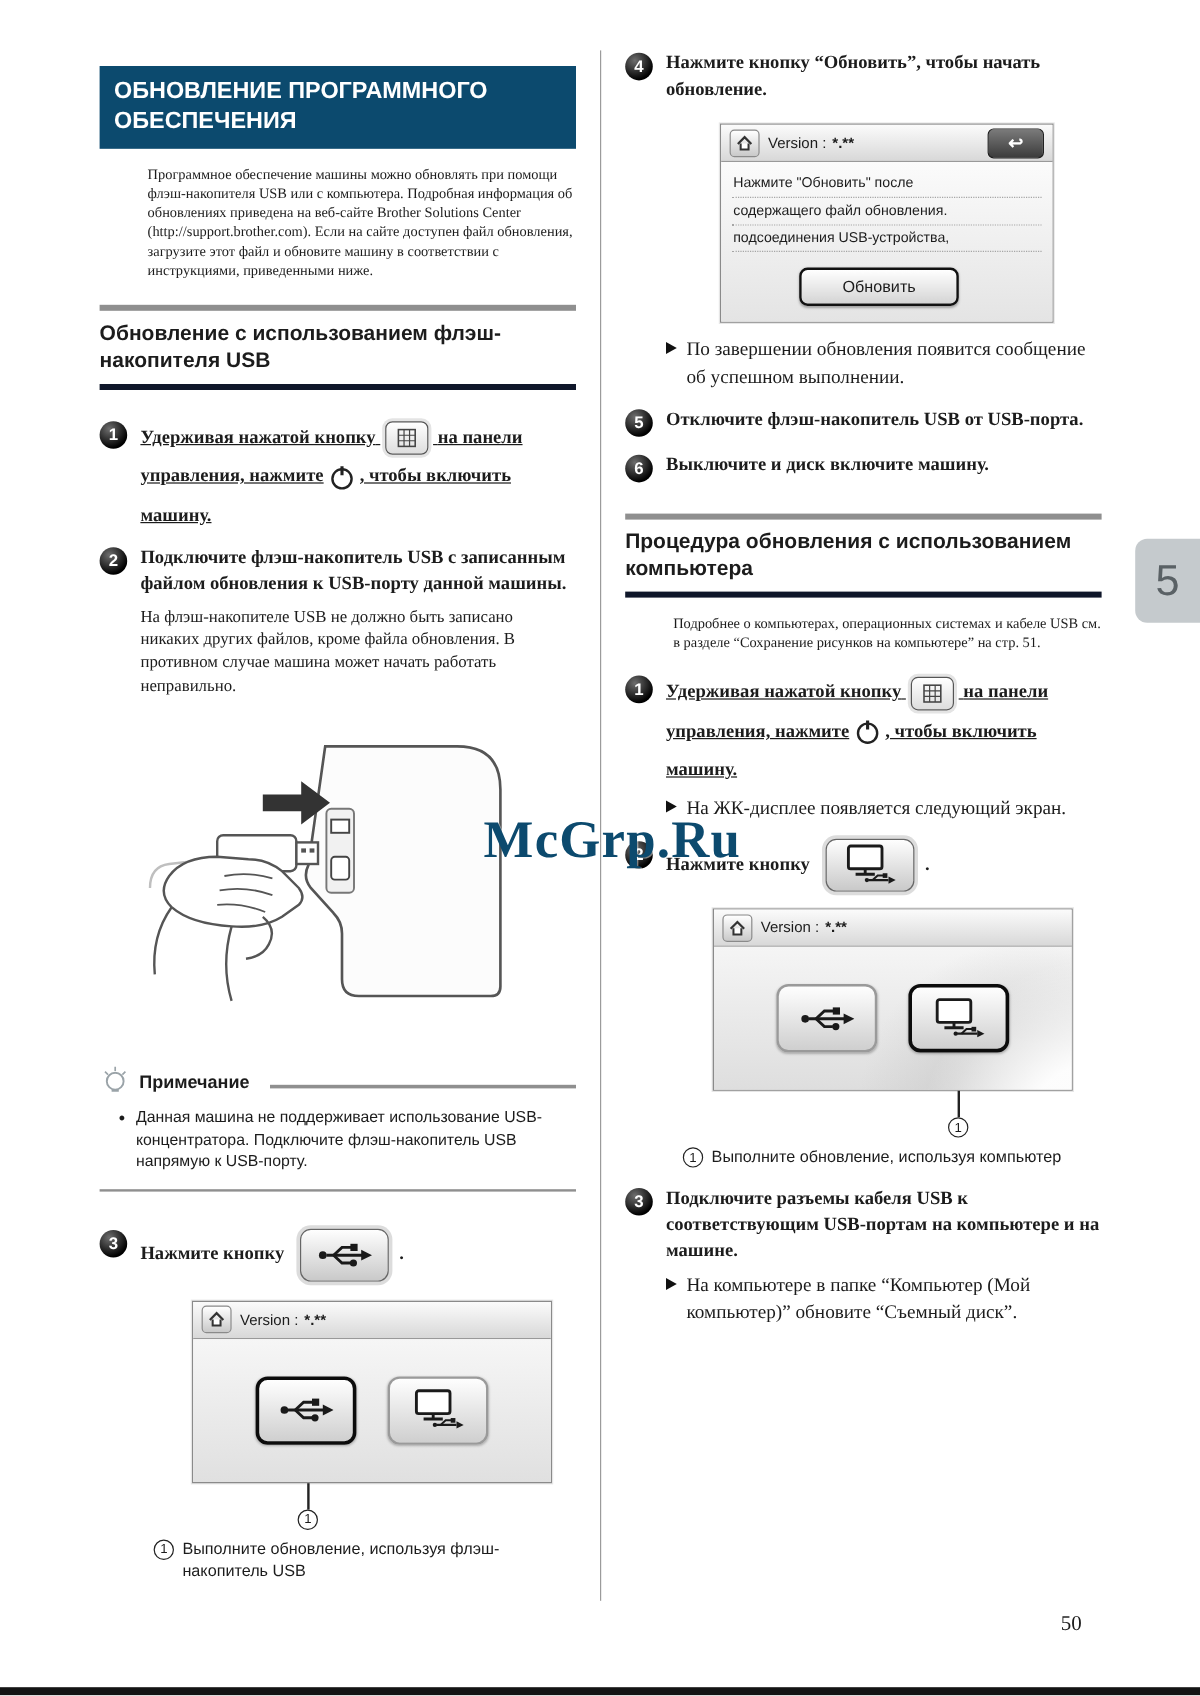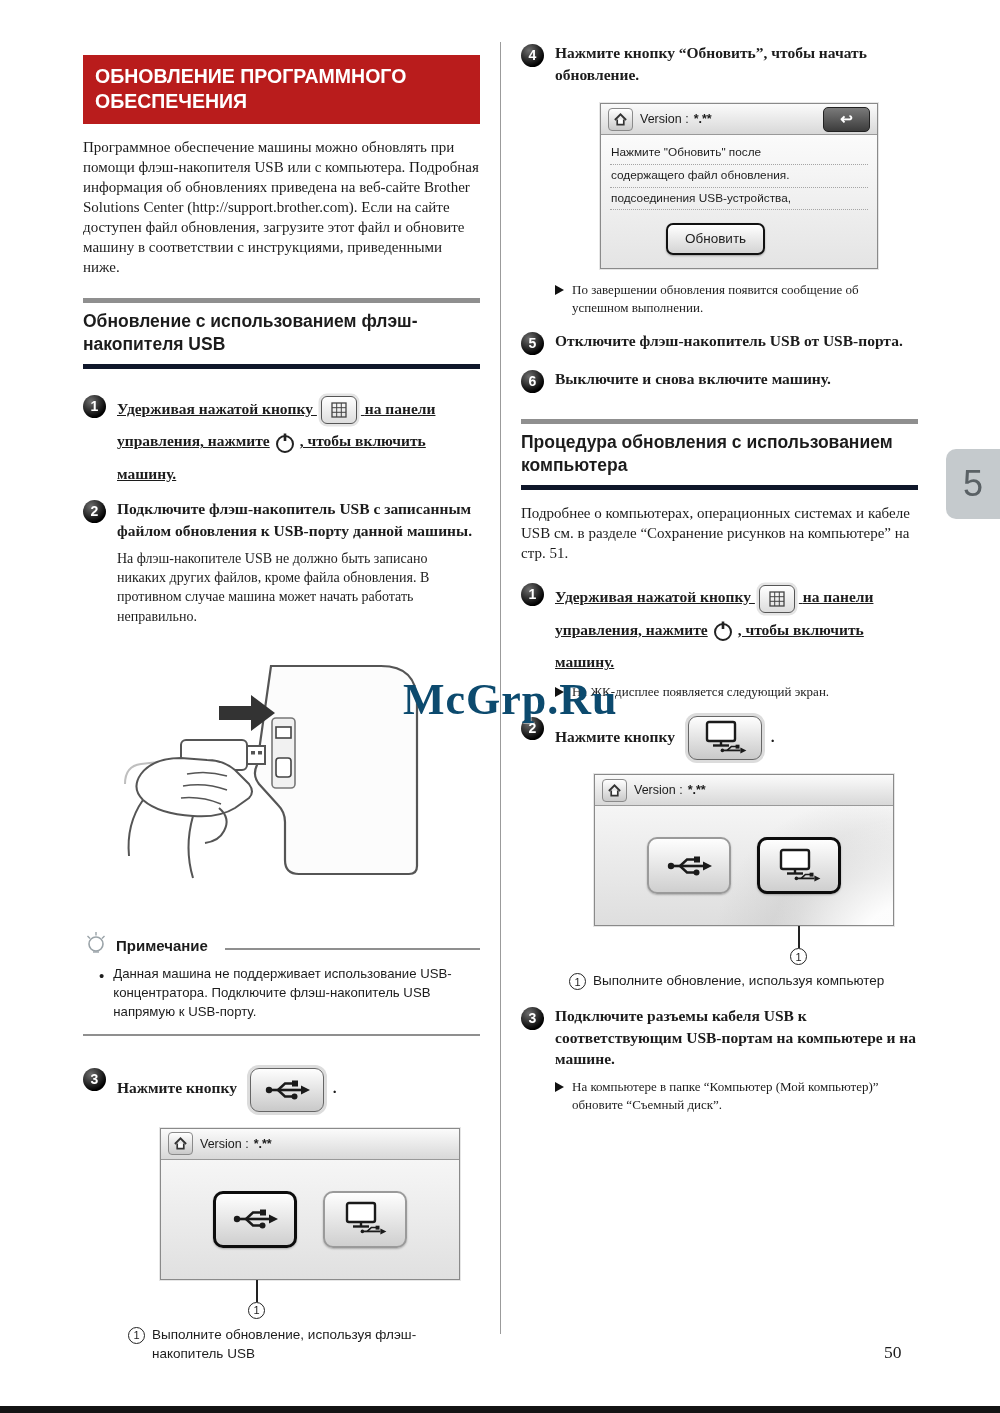--- a/index.html
+++ b/index.html
@@ -8,35 +8,35 @@
   .page { position:relative; width:1000px; height:1413px; background:#fff; overflow:hidden;
           font-family:"Liberation Serif", serif; color:#1c1c1c; }
 
   .divider { position:absolute; left:500px; top:42px; width:1px; height:1292px; background:#9b9b9b; }
   .bottom-bar { position:absolute; left:0; bottom:0; width:100%; height:7px; background:#141414; }
 
   .col { position:absolute; }
   .col-left  { left:83px;  top:55px; width:397px; }
   .col-right { left:521px; top:42px; width:397px; }
 
-  .main-header { background:#b91c1c; color:#fff; padding:9px 12px;
+  .main-header { background:#0c4a6e; color:#fff; padding:9px 12px;
                  font:bold 19.5px/1.3 "Liberation Sans", sans-serif; }
-  .intro { margin-top:13px; font-size:15px; line-height:1.34; }
+  .intro { margin-top:13px; font-size:12px; line-height:1.34;margin-left:40px; }
   .section-head { margin-top:21px; border-top:5px solid #8f8f8f; border-bottom:5px solid #0f172a;
                   padding:7px 0 8px; font:bold 17.5px/1.3 "Liberation Sans", sans-serif; }
 
   .step { display:flex; gap:11px; }
   .step-num { flex:0 0 23px; width:23px; height:23px; border-radius:50%;
               background:radial-gradient(circle at 35% 28%, #6e6e6e, #000 72%);
               color:#fff; text-align:center; font:bold 14px/23px "Liberation Sans", sans-serif; margin-top:2px; }
   .step-text { font-weight:bold; font-size:15.5px; line-height:1.4; }
   .step-text.roomy { line-height:2.1;text-decoration:underline; }
   .sub-note { margin:7px 0 0 34px; font-size:14px; line-height:1.38; }
 
-  .bullet { display:flex; gap:8px; margin-left:34px; font-size:13px; line-height:1.38; }
+  .bullet { display:flex; gap:8px; margin-left:34px; font-size:16px; line-height:1.38; }
   .tri { flex:0 0 auto; margin-top:4px; width:0; height:0;
          border-left:9px solid #111; border-top:5.5px solid transparent; border-bottom:5.5px solid transparent; }
 
   .inl { display:inline-flex; align-items:center; justify-content:center; vertical-align:middle; }
   .panel-key { width:36px; height:28px; border:1.5px solid #555; border-radius:6px;
                background:linear-gradient(#fff,#ddd); margin:0 4px; box-shadow:0 0 0 2.5px #e4e4e4; }
   .power-key { width:22px; height:22px; margin:0 4px; }
   .key-btn { display:inline-flex; align-items:center; justify-content:center; width:74px; height:44px;
              border:1.5px solid #666; border-radius:9px; background:linear-gradient(#fefefe,#c9c9c9);
              box-shadow:0 0 0 3px #dcdcdc, 0 1px 2px rgba(0,0,0,.35); margin:0 9px; vertical-align:middle; }
@@ -70,21 +70,21 @@
   .scr-btn.selected { border:3.5px solid #0c0c0c; }
 
   .screen2 { width:278px; margin-left:79px; }
   .scr-back { margin-left:auto; width:47px; height:25px; border-radius:5px; border:1px solid #222;
               background:linear-gradient(#7a7a7a,#3c3c3c); color:#fff; display:flex; align-items:center;
               justify-content:center; font:bold 15px "Liberation Sans", sans-serif; }
   .scr-back::before { content:"↩"; }
   .scr2-body { padding:7px 9px 13px; background:linear-gradient(#fbfbfb,#e4e4e4); }
   .scr2-line { font:11.8px/1.5 "Liberation Sans", sans-serif; border-bottom:1px dotted #a5a5a5; padding:2px 1px; }
   .scr2-btnrow { margin-top:13px; padding-left:56px; }
-  .scr-update-btn { display:inline-block; border:2.5px solid #111; border-radius:7px; padding:6px 17px 7px;
+  .scr-update-btn { display:inline-block; border:2.5px solid #111; border-radius:7px; padding:6px 34px 7px;
                     background:linear-gradient(#fff,#d4d4d4); font:13.5px "Liberation Sans", sans-serif;
                     box-shadow:0 1px 2px rgba(0,0,0,.3); }
 
   .callout { position:relative; height:42px; }
   .callout-line { position:absolute; top:0; width:1.5px; height:22px; background:#222; }
   .callout .circ { position:absolute; top:22px; }
   .callout1 .callout-line { left:173px; } .callout1 .circ { left:165px; }
   .callout3 .callout-line { left:277px; } .callout3 .circ { left:269px; }
 
   .circ { display:inline-flex; flex:0 0 auto; width:17px; height:17px; border:1.2px solid #222; border-radius:50%;
@@ -288,21 +288,21 @@
       <span>По завершении обновления появится сообщение об успешном выполнении.</span>
     </div>
 
     <div class="step mt13">
       <span class="step-num">5</span>
       <div class="step-text">Отключите флэш-накопитель USB от USB-порта.</div>
     </div>
 
     <div class="step mt13">
       <span class="step-num">6</span>
-      <div class="step-text">Выключите и снова включите машину.</div>
+      <div class="step-text">Выключите и диск включите машину.</div>
     </div>
 
     <h2 class="section-head mt26">Процедура обновления с использованием компьютера</h2>
 
     <p class="intro">Подробнее о компьютерах, операционных системах и кабеле USB см. в разделе “Сохранение рисунков на компьютере” на стр. 51.</p>
 
     <div class="step mt18">
       <span class="step-num">1</span>
       <div class="step-text roomy">
         <span>Удерживая нажатой кнопку</span>

